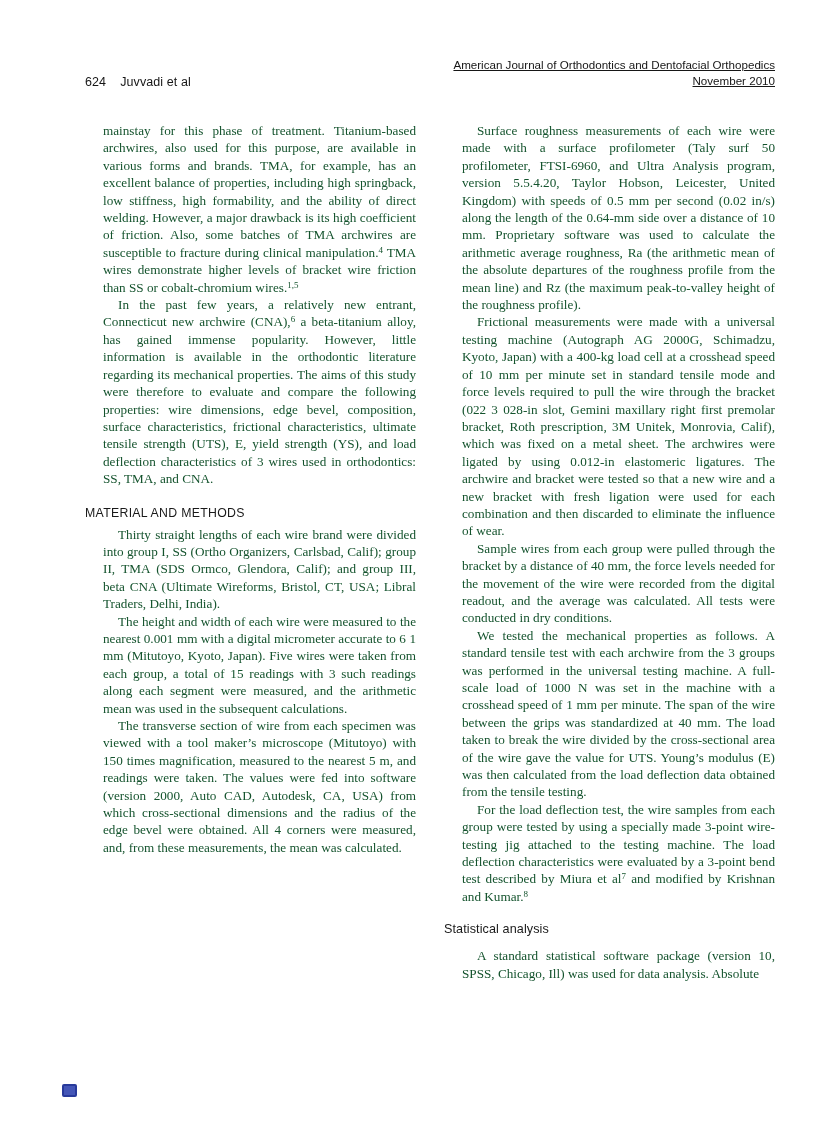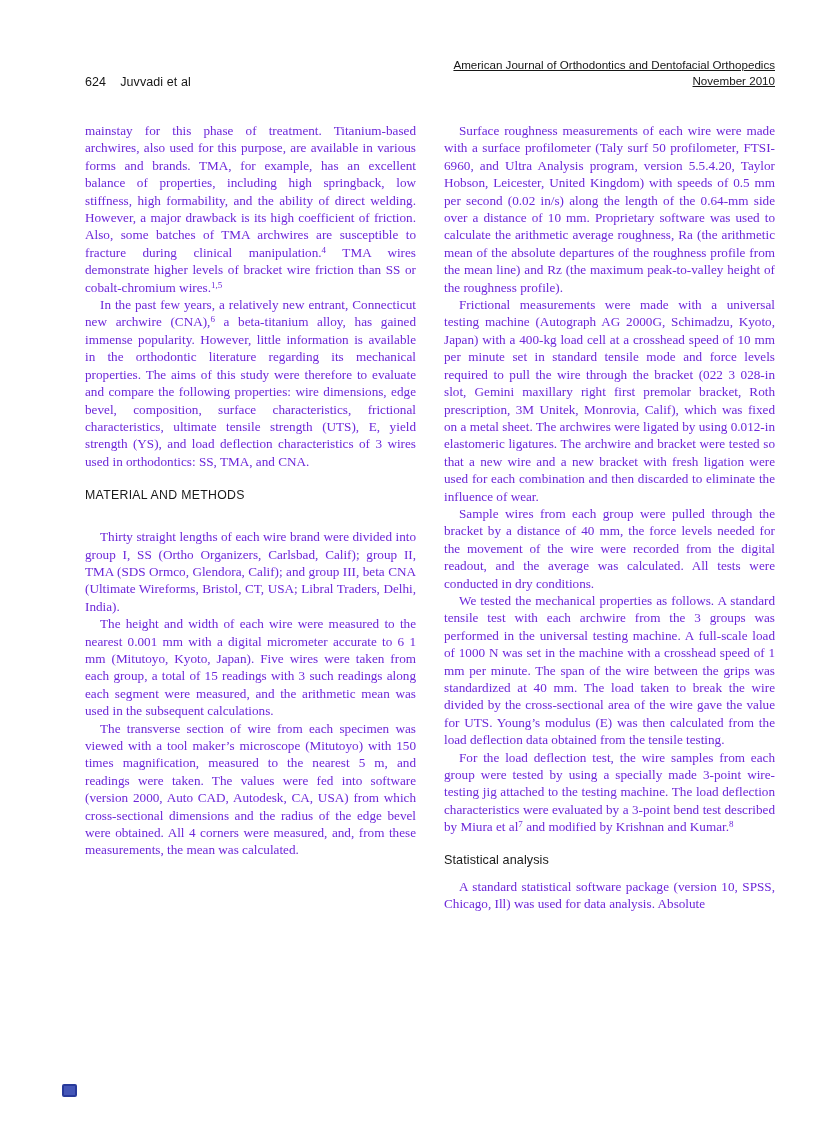--- a/index.html
+++ b/index.html
@@ -43,36 +43,37 @@
     left: 85px;
     display: grid;
     grid-template-columns: 331px 331px;
     column-gap: 28px;
   }
   .col { width: 331px; }
   .para {
     font-size: 13.2px;
     line-height: 17.4px;
     text-align: justify;
-    color: #6d28d9;
+    color: #14532d;
+    margin-left: 18px;
   }
   .para.indent { text-indent: 15px; }
   .para sup {
     font-size: 9px;
     line-height: 0;
     vertical-align: baseline;
     position: relative;
     top: -0.45em;
   }
   .section-heading {
     font-family: "Liberation Sans", sans-serif;
     font-size: 12.3px;
     font-weight: 400;
     letter-spacing: 0.3px;
-    margin: 18px 0 26px 0;
+    margin: 18px 0 6px 0;
     color: #191919;
   }
   .sub-heading {
     font-family: Liberation Sans, sans-serif;
     font-size: 12.6px;
     font-weight: 400;
     letter-spacing: 0.1px;
     margin: 17px 0 11px 0;
     color: #191919;
   }

